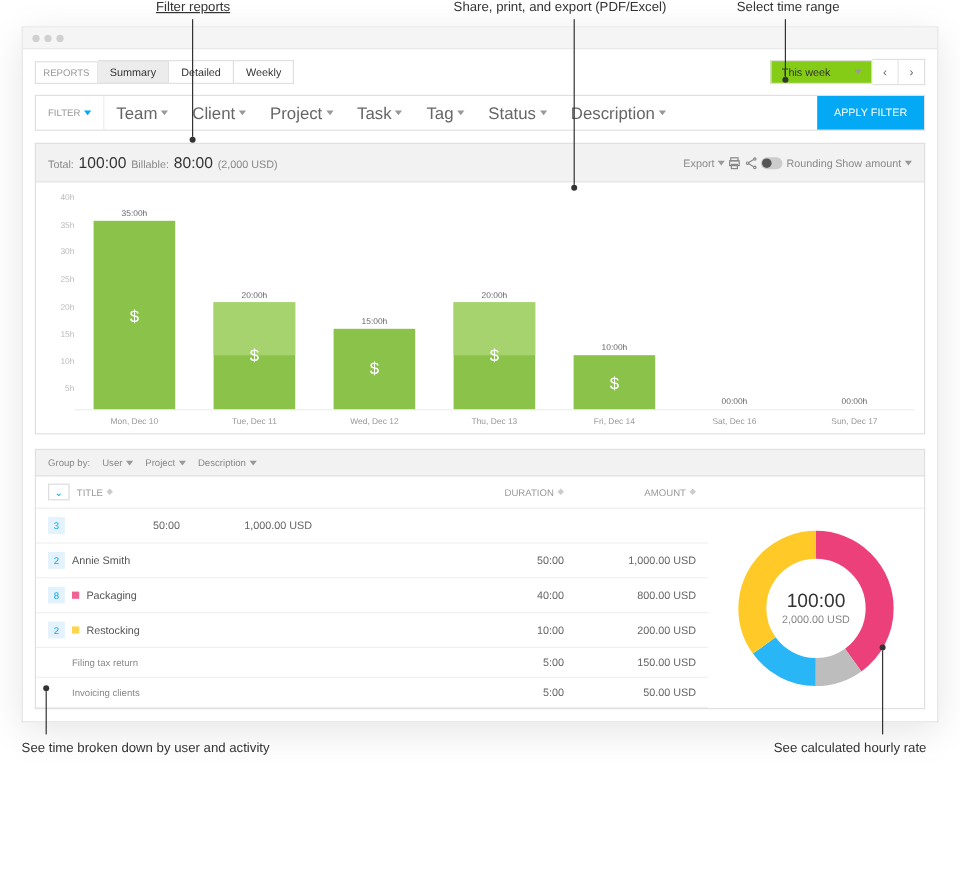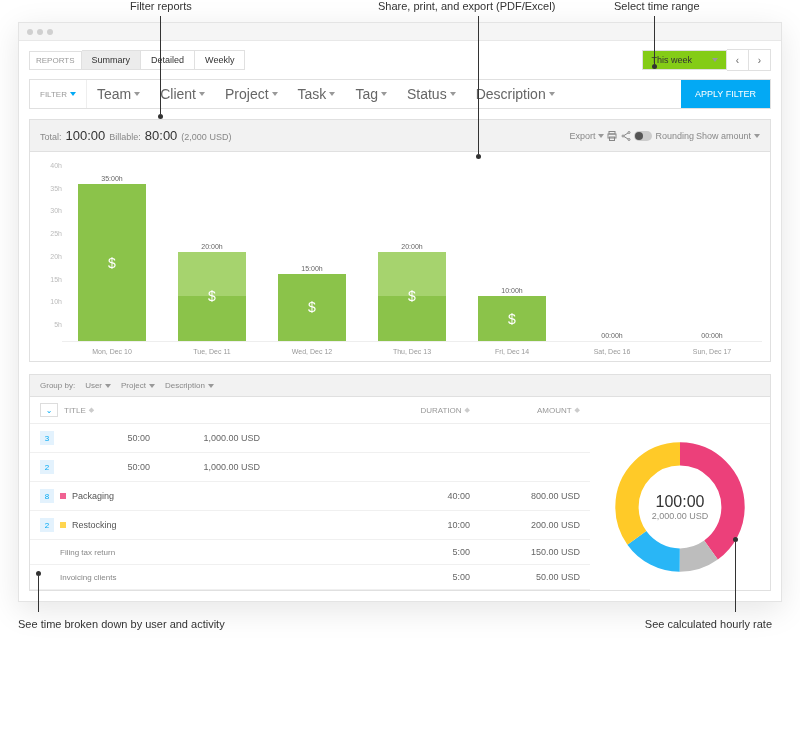--- a/index.html
+++ b/index.html
@@ -72,21 +72,21 @@
 .donut svg { transform:rotate(-90deg); }
 .donut-center { position:absolute; inset:0; display:flex; flex-direction:column; align-items:center; justify-content:center; }
 .donut-center .t { font-size:16px; color:#333; }
 .donut-center .s { font-size:9px; color:#888; }
 </style>
 </head>
 <body>
 
 <div class="stage">
 
-  <div class="callout" style="left:130px; top:0;">
+  <div class="callout" style="left:130px; top:0;text-decoration:underline;">
     <span>Filter reports</span>
     <div class="line" style="left:30px; top:16px; height:98px;"></div>
     <div class="dot" style="left:28px; top:114px;"></div>
   </div>
   <div class="callout" style="left:378px; top:0;">
     <span>Share, print, and export (PDF/Excel)</span>
     <div class="line" style="left:100px; top:16px; height:138px;"></div>
     <div class="dot" style="left:98px; top:154px;"></div>
   </div>
   <div class="callout" style="left:614px; top:0;">
@@ -295,20 +295,21 @@
       </div>
       <div class="body-wrap">
         <div class="table-body" id="table-body">
             <div class="trow">
               <div class="badge">3</div>
               <div class="dur">50:00</div>
               <div class="amt">1,000.00 USD</div>
             </div>
             <div class="trow">
               <div class="badge">2</div>
+              <div class="title">Annie Smith</div>
               <div class="dur">50:00</div>
               <div class="amt">1,000.00 USD</div>
             </div>
             <div class="trow">
               <div class="badge">8</div>
               <div class="sq" style="background: rgb(240, 98, 146);"></div>
               <div class="title">Packaging</div>
               <div class="dur">40:00</div>
               <div class="amt">800.00 USD</div>
             </div>

